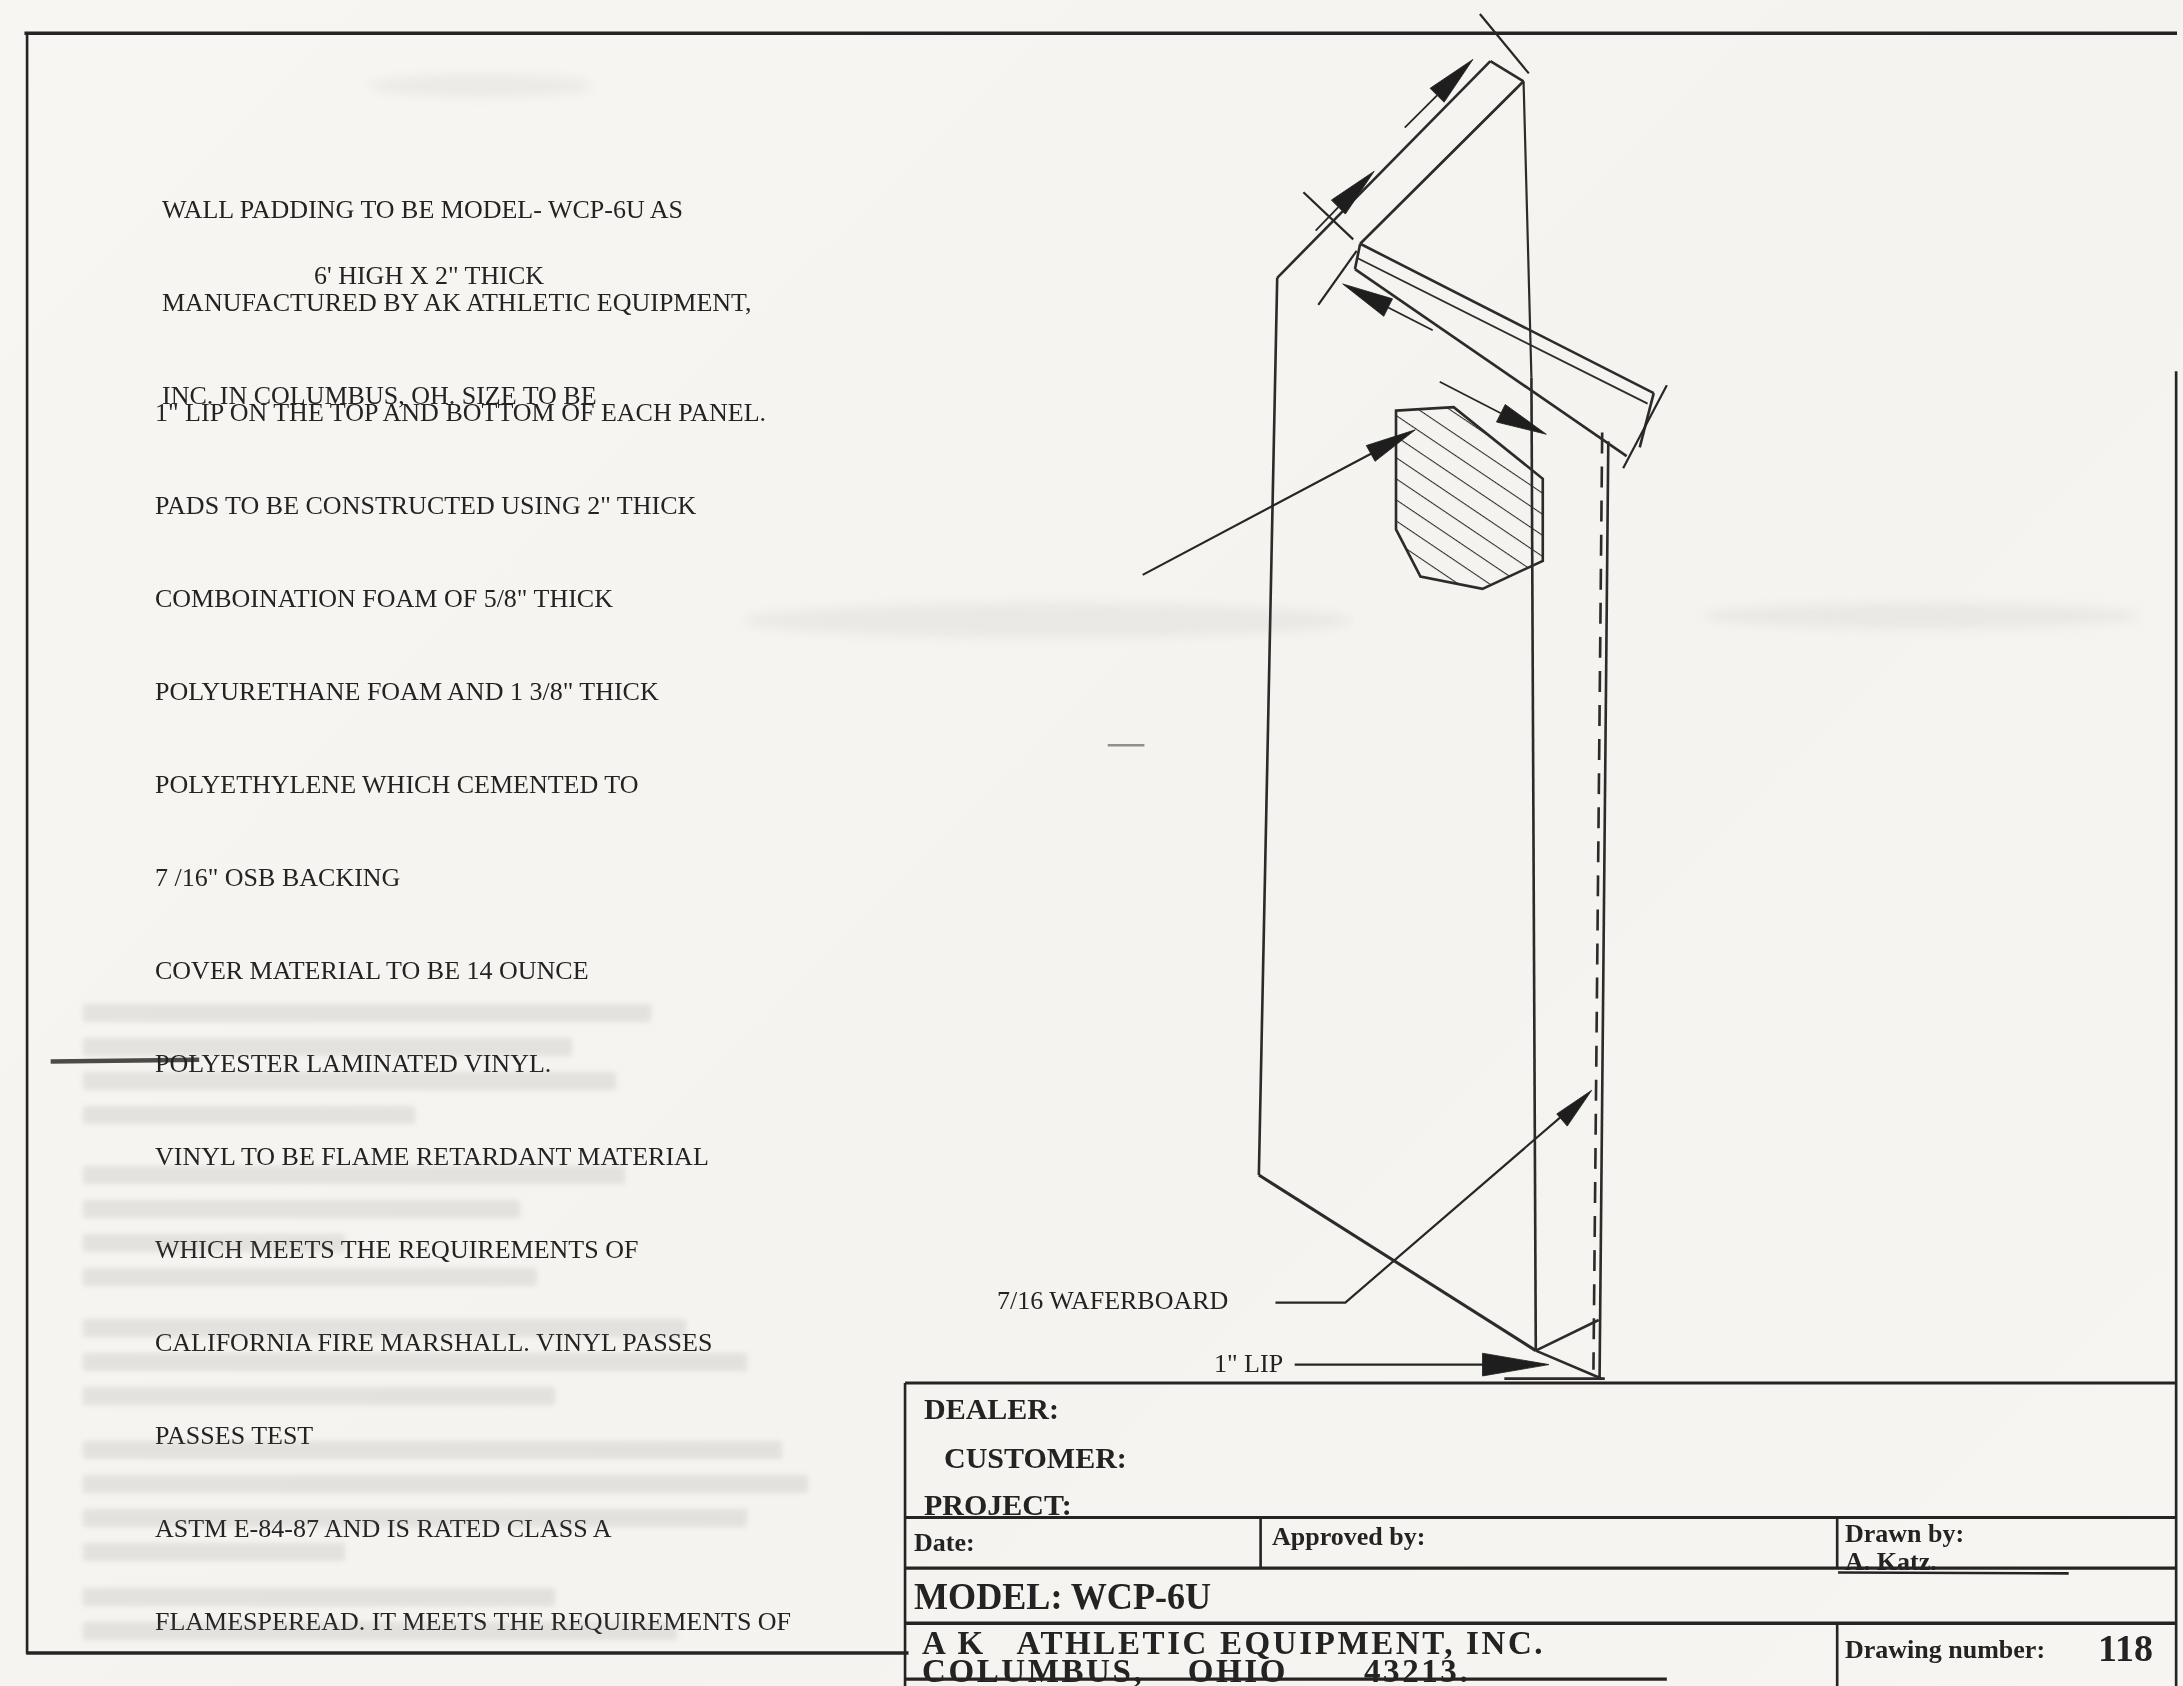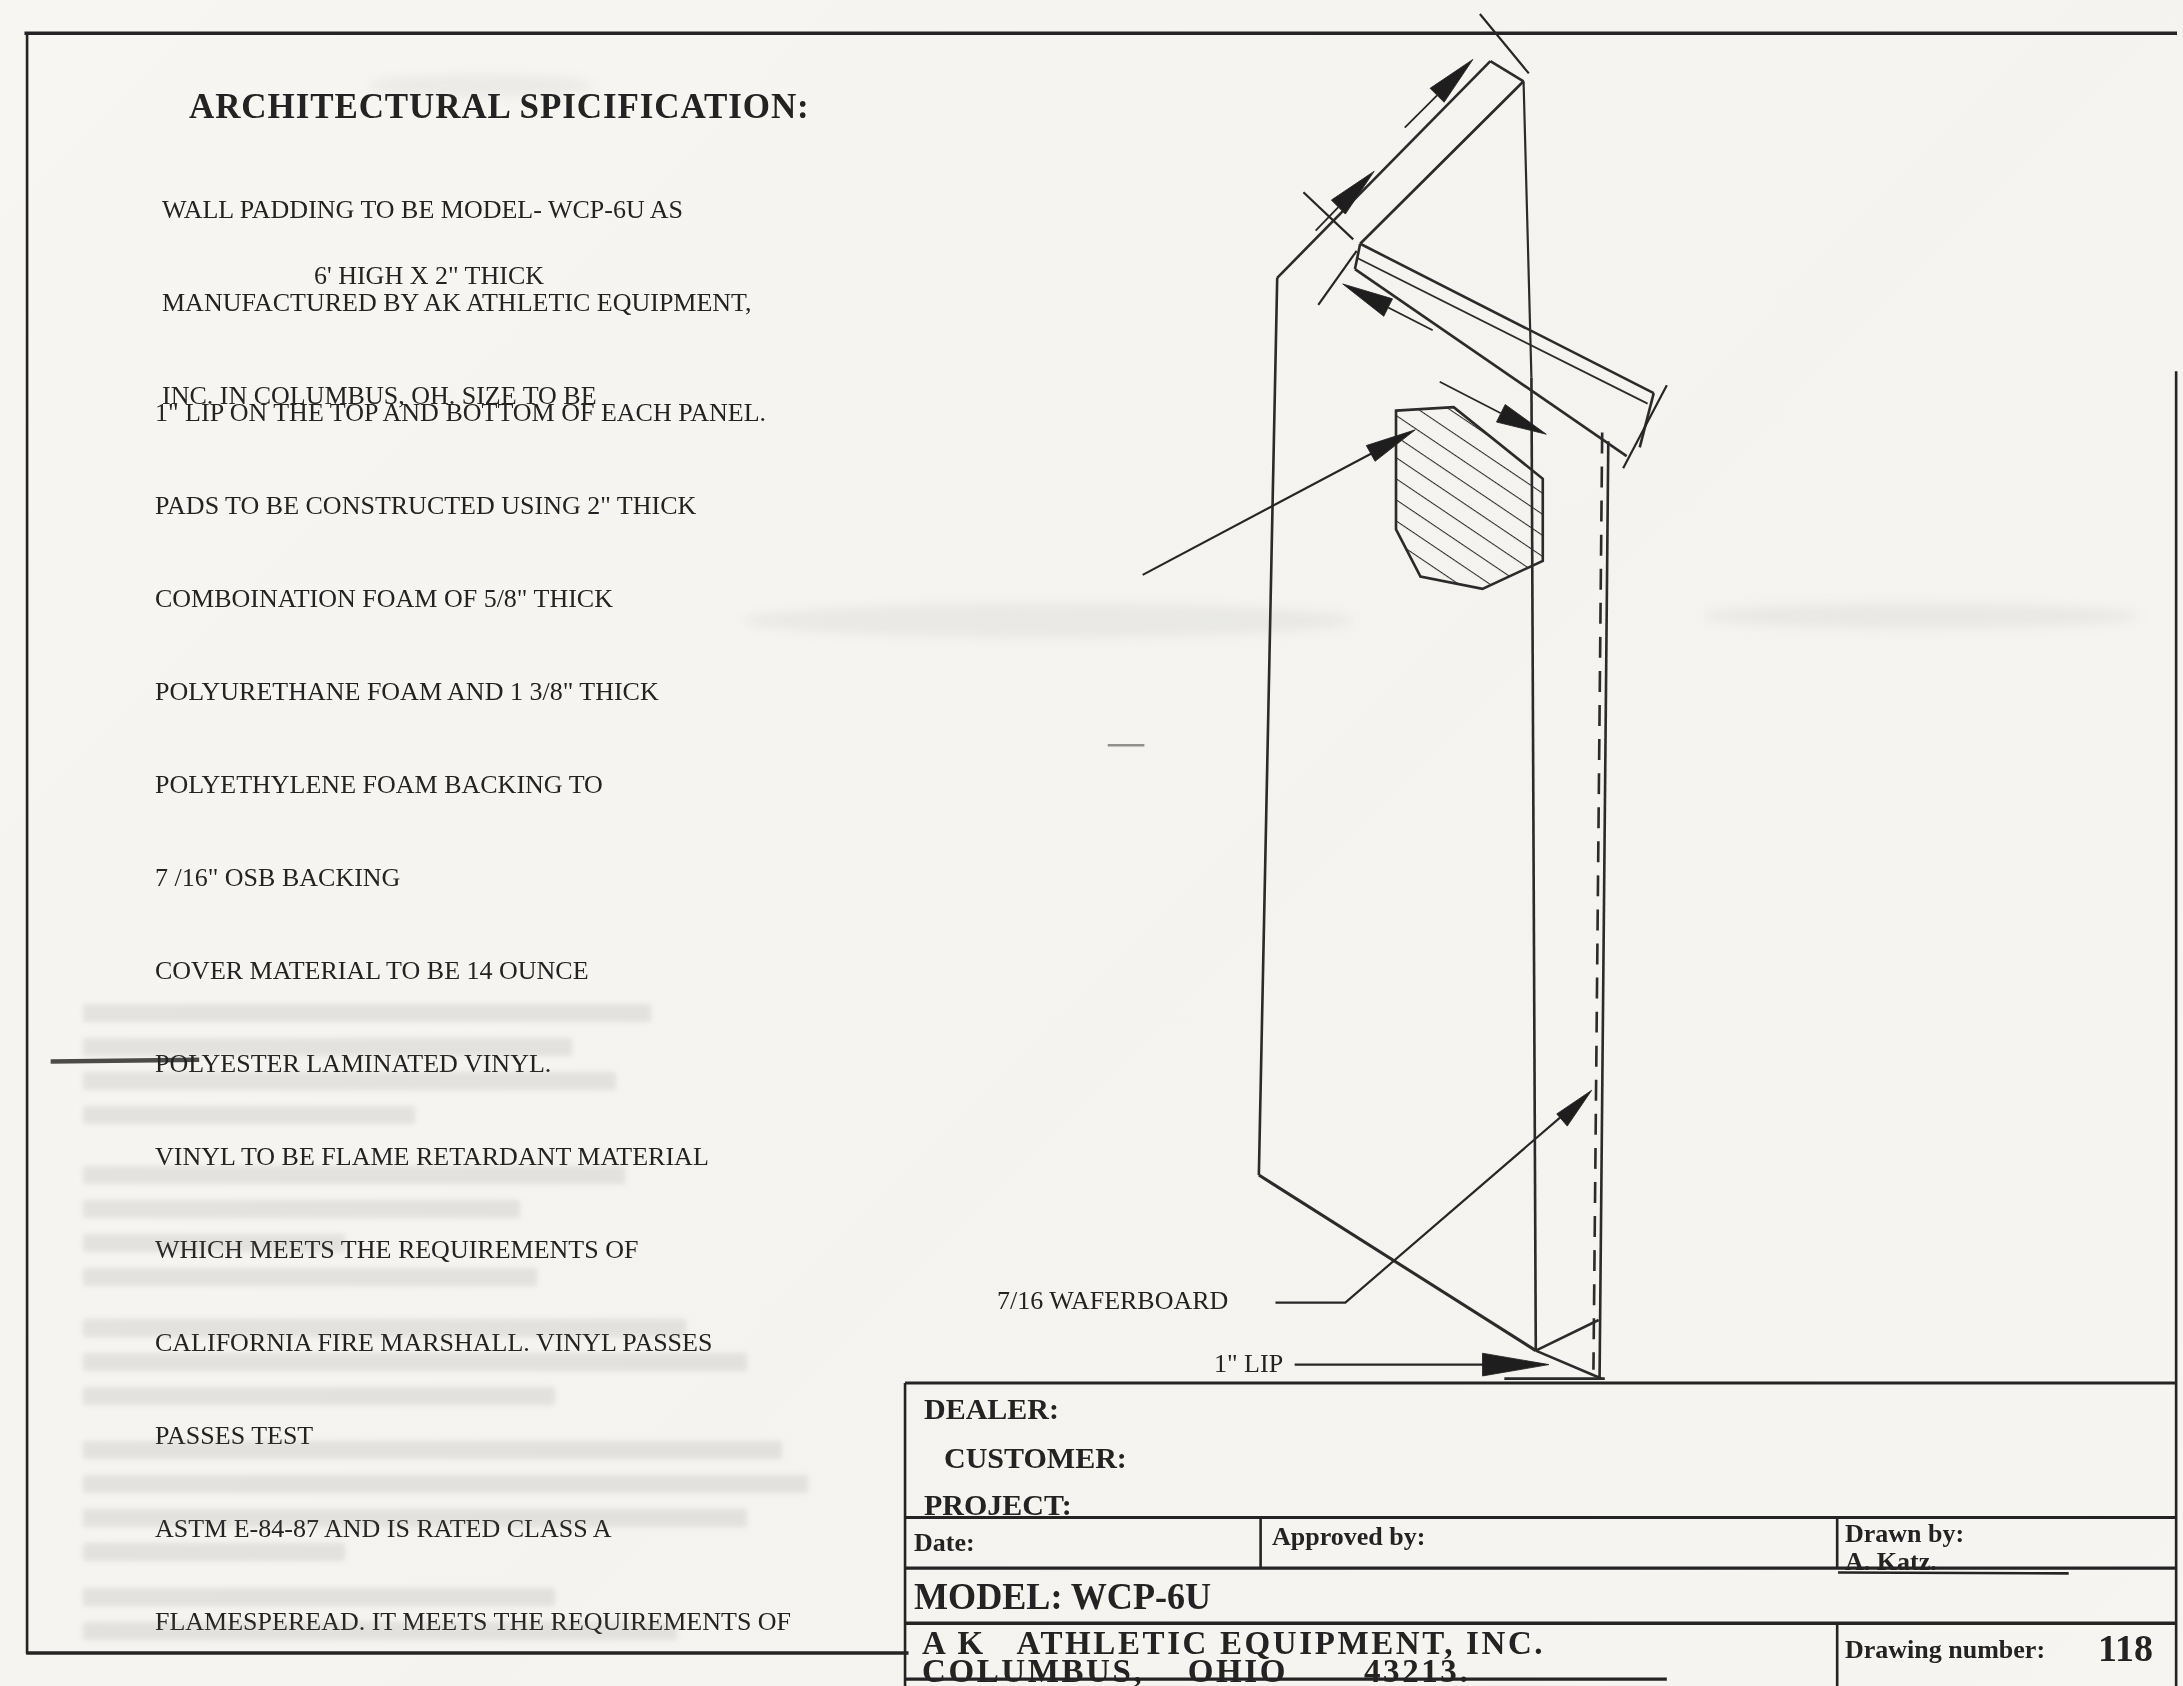--- a/index.html
+++ b/index.html
@@ -116,36 +116,35 @@
       <line x1="2103" y1="1858" x2="2103" y2="1931" stroke-width="3"></line>
       <line x1="2104" y1="1800" x2="2368" y2="1801" stroke-width="3"></line>
     </g>
 
     <g stroke="#2e2e2e">
       <line x1="58" y1="1215" x2="228" y2="1213" stroke-width="5" opacity="0.85"></line>
       <line x1="1268" y1="853" x2="1310" y2="853" stroke-width="3" opacity="0.5"></line>
     </g>
   </svg>
 
-  <div class="abs spec-heading">ARCHITECTURAL SPICIFICATION:</div>
 
   <div class="abs spec-intro">
     <div>WALL PADDING TO BE MODEL- WCP-6U AS</div>
     <div>MANUFACTURED BY AK ATHLETIC EQUIPMENT,</div>
     <div>INC. IN COLUMBUS, OH. SIZE TO BE</div>
   </div>
 
   <div class="abs size-line">6' HIGH X 2" THICK</div>
 
   <div class="abs spec-body">
     <div>1" LIP ON THE TOP AND BOTTOM OF EACH PANEL.</div>
     <div>PADS TO BE CONSTRUCTED USING 2" THICK</div>
     <div>COMBOINATION FOAM OF 5/8" THICK</div>
     <div>POLYURETHANE FOAM AND 1 3/8" THICK</div>
-    <div>POLYETHYLENE FOAM BACKING TO</div>
+    <div>POLYETHYLENE WHICH CEMENTED TO</div>
     <div>7 /16" OSB BACKING</div>
     <div>COVER MATERIAL TO BE 14 OUNCE</div>
     <div>POLYESTER LAMINATED VINYL.</div>
     <div>VINYL TO BE FLAME RETARDANT MATERIAL</div>
     <div>WHICH MEETS THE REQUIREMENTS OF</div>
     <div>CALIFORNIA FIRE MARSHALL. VINYL PASSES</div>
     <div>PASSES TEST</div>
     <div>ASTM E-84-87 AND IS RATED CLASS A</div>
     <div>FLAMESPEREAD. IT MEETS THE REQUIREMENTS OF</div>
     <div>NFPA 701.</div>

